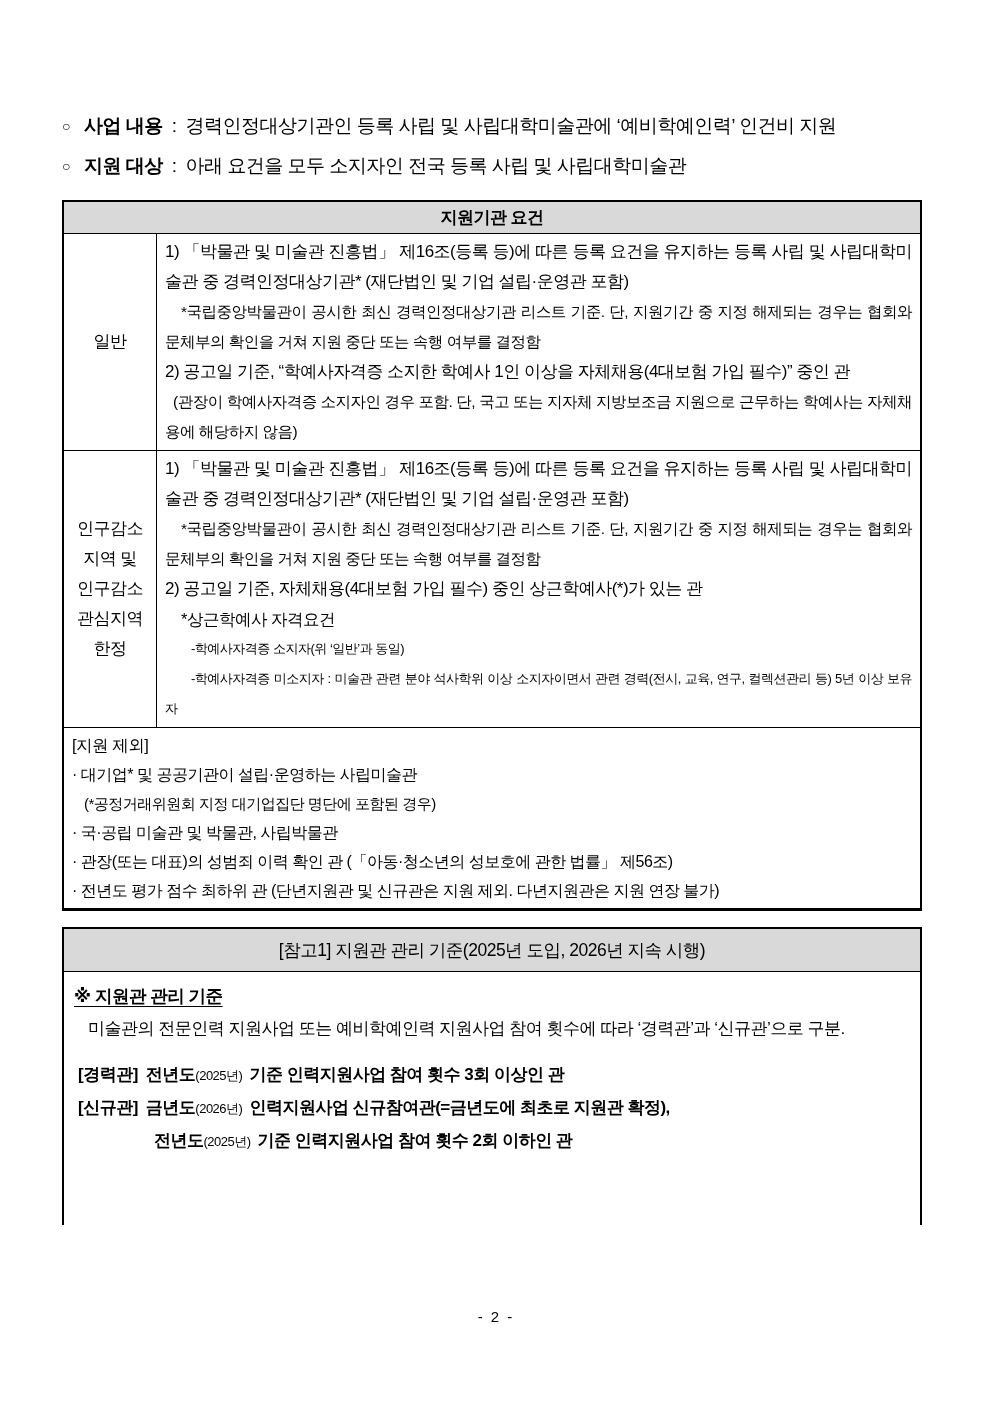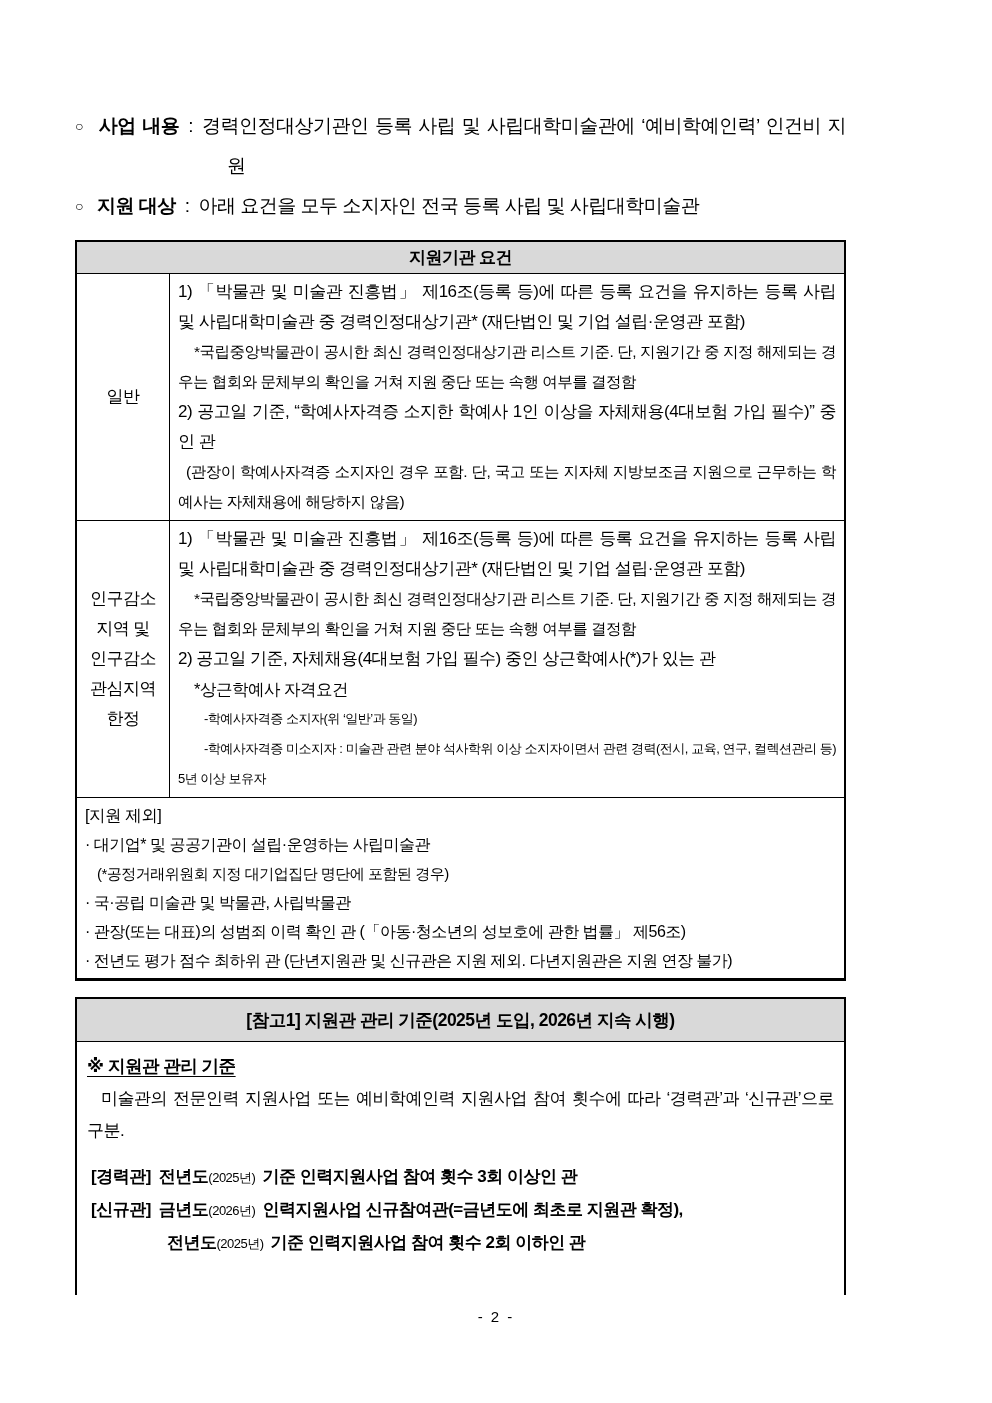--- a/index.html
+++ b/index.html
@@ -8,21 +8,21 @@
   }
   *{margin:0;padding:0;box-sizing:border-box;}
   html,body{background:#fff;}
   body{font-family:"Liberation Sans","DejaVu Sans",sans-serif;color:#000;}
   .page{
     position:relative;
     width:992px;height:1403px;
     margin:0 auto;background:#fff;overflow:hidden;
     letter-spacing:-0.5px;
   }
-  .content{position:absolute;left:75px;top:106px;width:771px;}
+  .content{position:absolute;left:62px;top:106px;width:860px;}
 
   
   .bullets{margin-bottom:14px;}
   .bullet{
     font-size:19px;line-height:40px;text-align:justify;
     padding-left:152px;text-indent:-152px;
   }
   .bullet .marker{font-size:14px;margin-right:14px;vertical-align:1px;}
   .bullet .label{font-weight:bold;}
   .bullet .sep{margin:0 9px;}
@@ -52,21 +52,21 @@
   .exclusions{padding:3px 8px;font-size:16px;line-height:29px;text-align:justify;}
   .x-title{font-size:16.5px;}
   .x-item{font-size:16px;}
   .x-note{font-size:15px;padding-left:12px;}
 
   
   .ref{border:2px solid var(--border-col);border-bottom:none;}
   .ref-header{
     background:var(--table-header-bg);
     border-bottom:1px solid var(--border-col);
-    text-align:center;font-weight:bold;font-size:17.5px;
+    text-align:center;font-weight:normal;font-size:17.5px;
     padding:9px 0;
   }
   .ref-body{height:253px;padding:8px 10px 0 10px;font-size:17px;line-height:32px;text-align:justify;}
   .ref-subtitle{
     font-weight:bold;font-size:17.5px;
     text-decoration:underline;text-underline-offset:4px;
     display:inline-block;margin-bottom:0;
   }
   .ref-para{text-indent:14px;}
   .ref-classes{margin-top:14px;padding-left:4px;}

